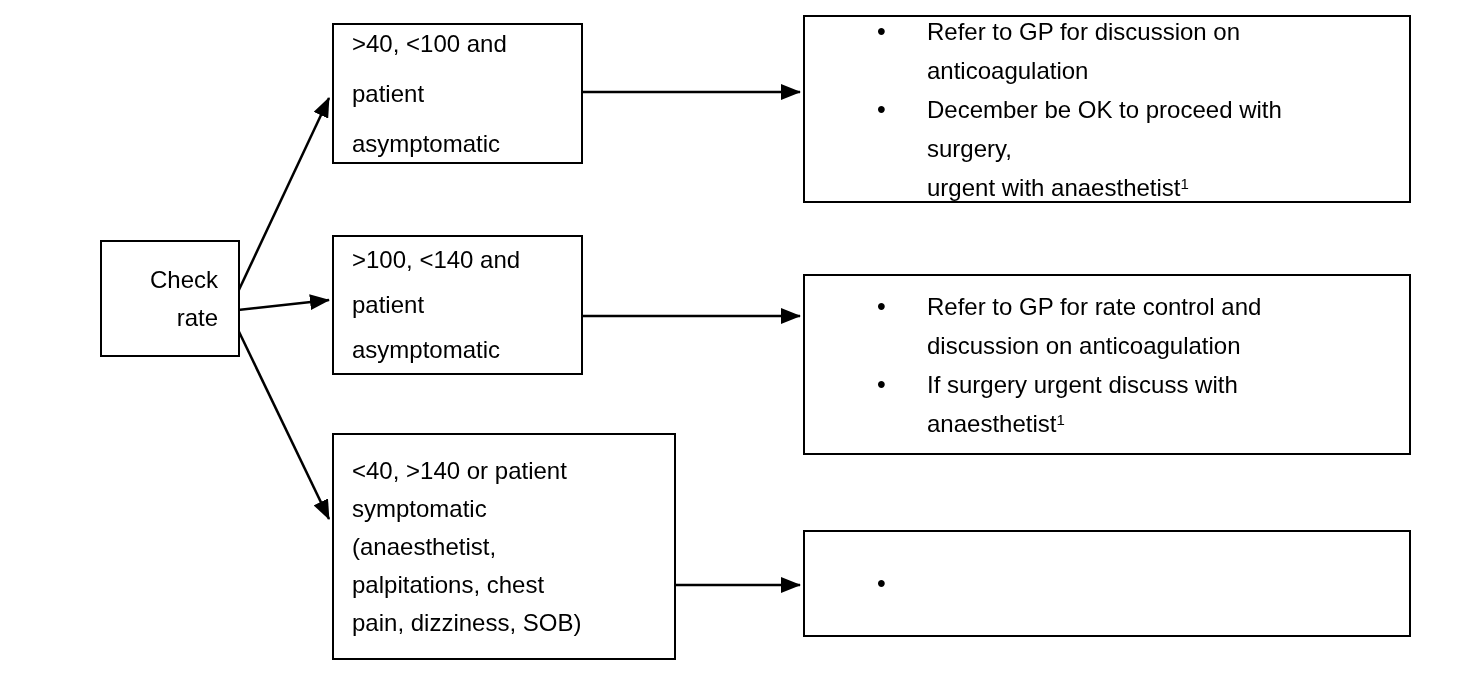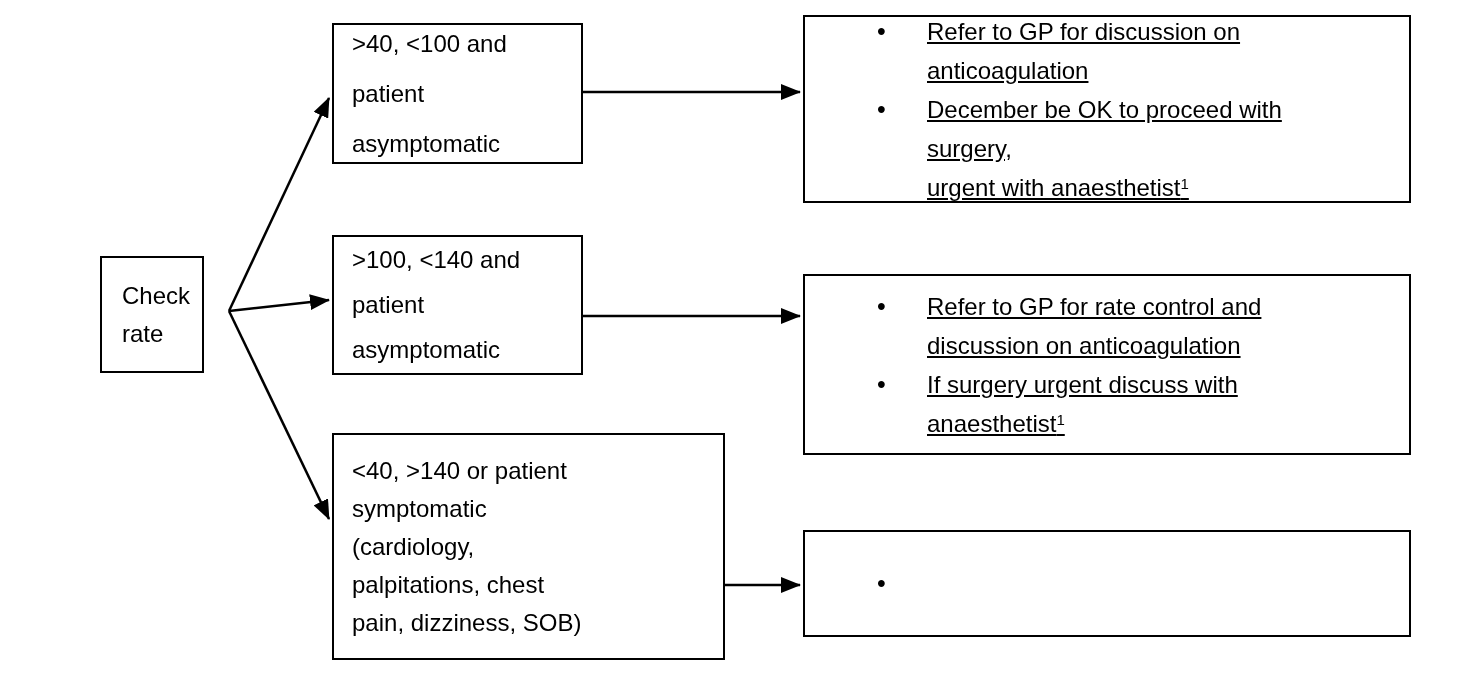--- a/index.html
+++ b/index.html
@@ -28,21 +28,21 @@
   .cond { padding: 4px 18px; }
   .start-node { padding: 4px 20px; }
   .outcome { padding: 6px 30px 6px 72px; line-height: 39px; }
   .bullet-item { display: flex; align-items: flex-start; }
   .bullet-glyph {
     width: 50px;
     flex: 0 0 50px;
     font-size: 25px;
     line-height: 39px;
   }
-  .bullet-text { width: 400px; text-decoration: underline; }
+  .bullet-text { width: 400px; }
   .sup {
     font-size: 15px;
     vertical-align: 7px;
     line-height: 0;
   }
   #connector-layer {
     position: absolute;
     left: 0; top: 0;
     width: 1484px;
     height: 676px;
@@ -61,41 +61,41 @@
       </marker>
     </defs>
     <line x1="229" y1="311" x2="329" y2="98" stroke="#000000" stroke-width="2.5" marker-end="url(#arrowhead)"></line>
     <line x1="229" y1="311" x2="329" y2="300" stroke="#000000" stroke-width="2.5" marker-end="url(#arrowhead)"></line>
     <line x1="229" y1="311" x2="329" y2="519" stroke="#000000" stroke-width="2.5" marker-end="url(#arrowhead)"></line>
     <line x1="583" y1="92" x2="800" y2="92" stroke="#000000" stroke-width="2.5" marker-end="url(#arrowhead)"></line>
     <line x1="583" y1="316" x2="800" y2="316" stroke="#000000" stroke-width="2.5" marker-end="url(#arrowhead)"></line>
     <line x1="676" y1="585" x2="800" y2="585" stroke="#000000" stroke-width="2.5" marker-end="url(#arrowhead)"></line>
   </svg>
 
-  <div class="node start-node" style="left:100px; top:256px; width:104px; height:117px;">
+  <div class="node start-node" style="left:100px; top:240px; width:140px; height:117px;text-align:right;">
     <div>Check</div>
     <div>rate</div>
   </div>
 
   <div class="node cond" style="left:332px; top:23px; width:251px; height:141px;gap:12px;">
     <div>&gt;40, &lt;100 and</div>
     <div>patient</div>
     <div>asymptomatic</div>
   </div>
 
   <div class="node cond" style="left:332px; top:235px; width:251px; height:140px;justify-content:space-between;">
     <div>&gt;100, &lt;140 and</div>
     <div>patient</div>
     <div>asymptomatic</div>
   </div>
 
-  <div class="node cond" style="left:332px; top:433px; width:393px; height:227px;">
+  <div class="node cond" style="left:332px; top:433px; width:344px; height:227px;">
     <div>&lt;40, &gt;140 or patient</div>
     <div>symptomatic</div>
-    <div>(cardiology,</div>
+    <div>(anaesthetist,</div>
     <div>palpitations, chest</div>
     <div>pain, dizziness, SOB)</div>
   </div>
 
   <div class="node outcome" style="left:803px; top:15px; width:608px; height:188px;">
     <div class="bullet-item">
       <span class="bullet-glyph">•</span>
       <div class="bullet-text">
         <div><span>Refer to GP for discussion on</span></div>
         <div><span>anticoagulation</span><span class="sup"></span></div>

